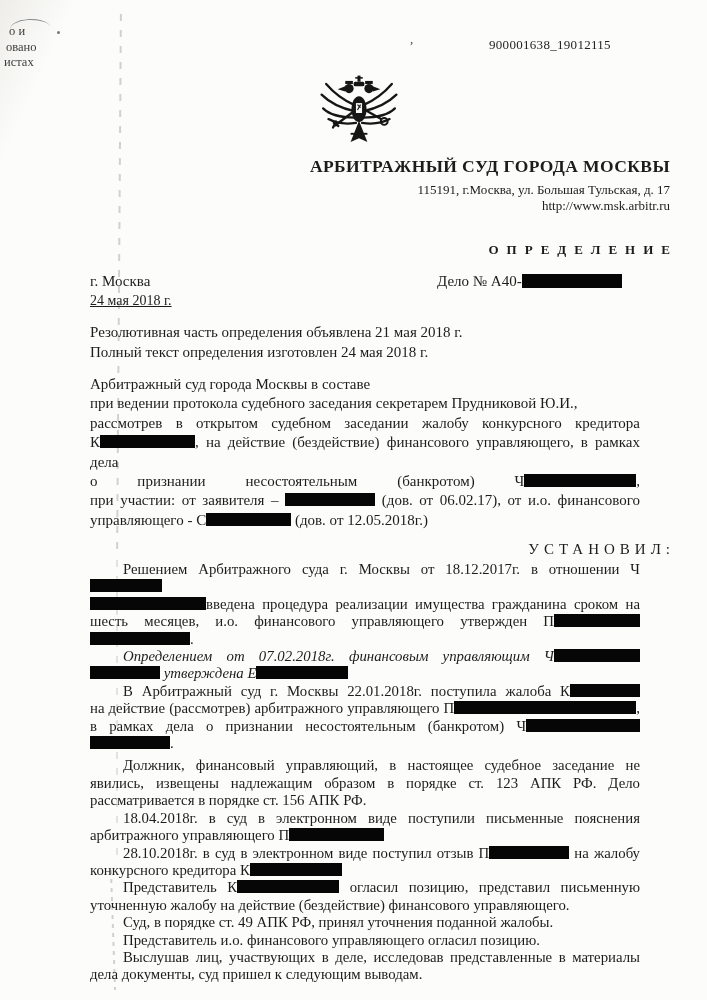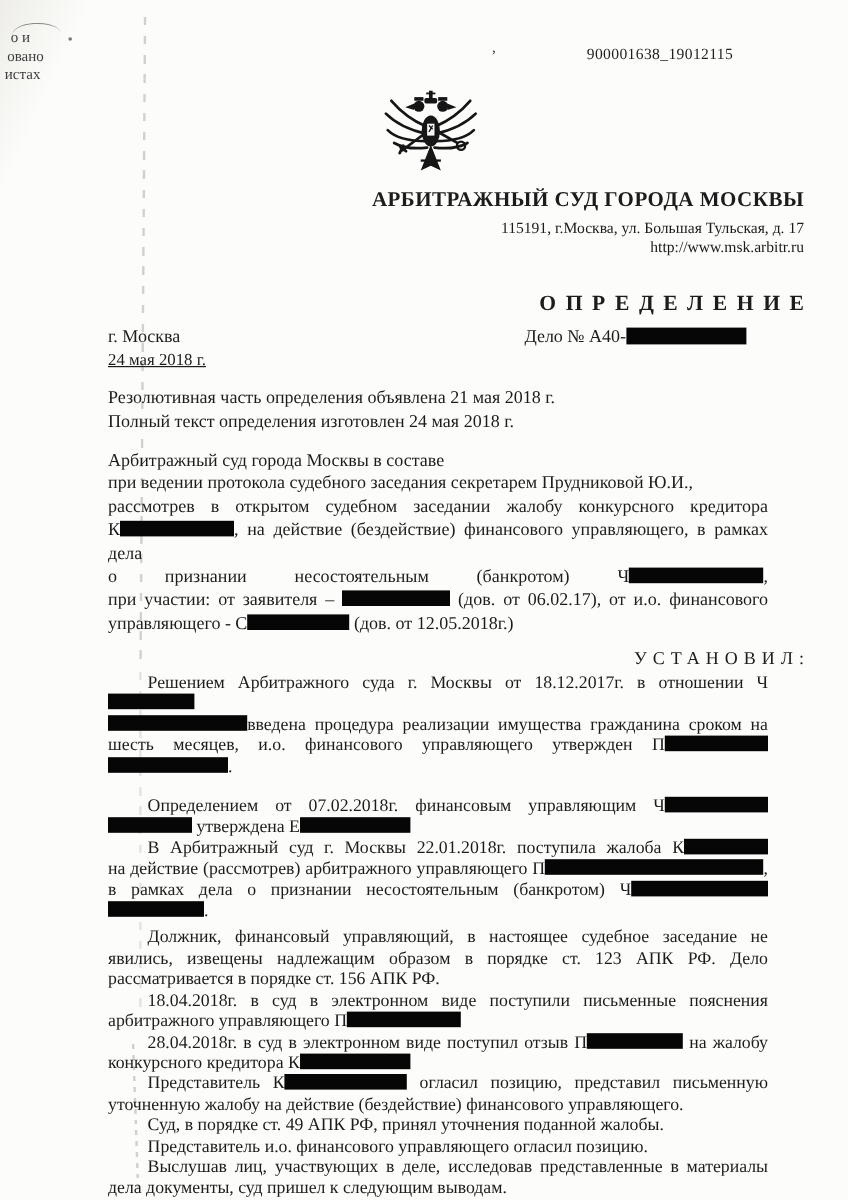--- a/index.html
+++ b/index.html
@@ -28,34 +28,34 @@
   .speck{position:absolute;left:410px;top:31px;font-size:13px;color:#444;}
   
   .docnum{position:absolute;left:489px;top:37px;font-size:13px;letter-spacing:.3px;color:#1f1f1f;}
   
   .emblem{position:absolute;left:317px;top:74px;width:84px;height:78px;}
   
   .cblock{position:absolute;left:60px;width:610px;text-align:right;}
   .court-name{top:156px;font-size:17.5px;font-weight:bold;letter-spacing:.4px;}
   .addr{top:182px;font-size:13px;}
   .site{top:198px;font-size:13px;}
-  .doc-title{top:242px;font-size:18px;font-weight:bold;letter-spacing:8px;padding-left:8px;}
+  .doc-title{top:242px;font-size:13px;font-weight:bold;letter-spacing:8px;padding-left:8px;}
   .ustanovil{top:541px;font-size:15px;letter-spacing:5px;padding-left:5px;}
   
   .caption{position:absolute;left:90px;top:273px;width:550px;height:20px;font-size:15px;}
   .case{position:absolute;left:347px;top:0;white-space:nowrap;}
   .dateline{position:absolute;left:90px;top:293px;font-size:14px;text-decoration:underline;}
   
   .meta{position:absolute;left:90px;top:323px;width:550px;font-size:15px;line-height:19.5px;}
   
   .intro{position:absolute;left:90px;top:375px;width:550px;font-size:15px;line-height:19.4px;}
   
   .docbody{position:absolute;left:90px;top:561px;width:550px;font-size:14.8px;line-height:17.4px;}
   .para{margin:0;}
-  .mt4{margin-top:16px;}
+  .mt4{margin-top:0;font-style:italic;}
   .mt5{margin-top:5px;}
   .bl{display:block;}
   .ind{text-indent:33px;}
   .just{text-align:justify;text-align-last:justify;}
   
   .r{display:inline-block;height:13px;background:#060606;vertical-align:-1px;}
   .caption .r{height:14px;vertical-align:-2px;}
 </style>
 </head>
 <body>
@@ -164,21 +164,21 @@
       <div class="bl just">явились, извещены надлежащим образом в порядке ст. 123 АПК РФ. Дело</div>
       <div class="bl">рассматривается в порядке ст. 156 АПК РФ.</div>
     </div>
 
     <div class="para">
       <div class="bl ind just">18.04.2018г. в суд в электронном виде поступили письменные пояснения</div>
       <div class="bl"><span>арбитражного управляющего П</span><span class="r" style="width:95px"></span></div>
     </div>
 
     <div class="para">
-      <div class="bl ind just"><span>28.04.2018г. в суд в электронном виде поступил отзыв П</span><span class="r" style="width:80px"></span><span> на жалобу</span></div>
+      <div class="bl ind just"><span>28.10.2018г. в суд в электронном виде поступил отзыв П</span><span class="r" style="width:80px"></span><span> на жалобу</span></div>
       <div class="bl"><span>конкурсного кредитора К</span><span class="r" style="width:92px"></span></div>
     </div>
 
     <div class="para">
       <div class="bl ind just"><span>Представитель К</span><span class="r" style="width:102px"></span><span> огласил позицию, представил письменную</span></div>
       <div class="bl">уточненную жалобу на действие (бездействие)  финансового управляющего.</div>
     </div>
 
     <div class="para">
       <div class="bl ind">Суд, в порядке ст. 49 АПК РФ, принял уточнения поданной жалобы.</div>

